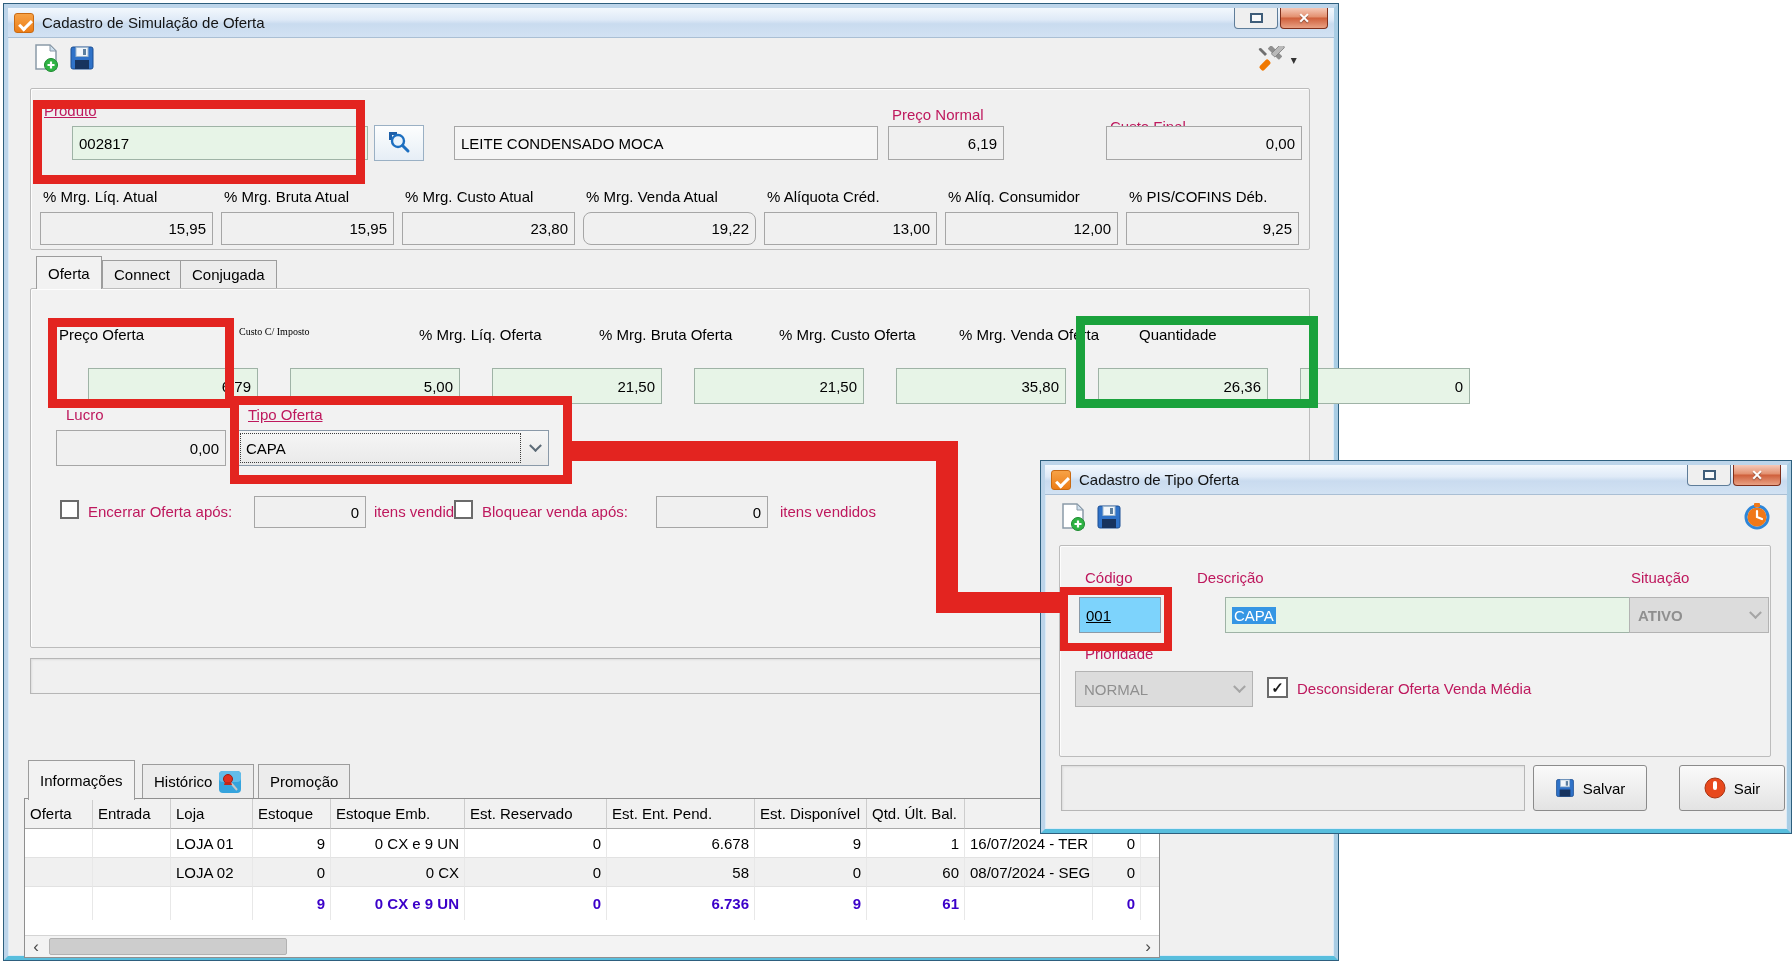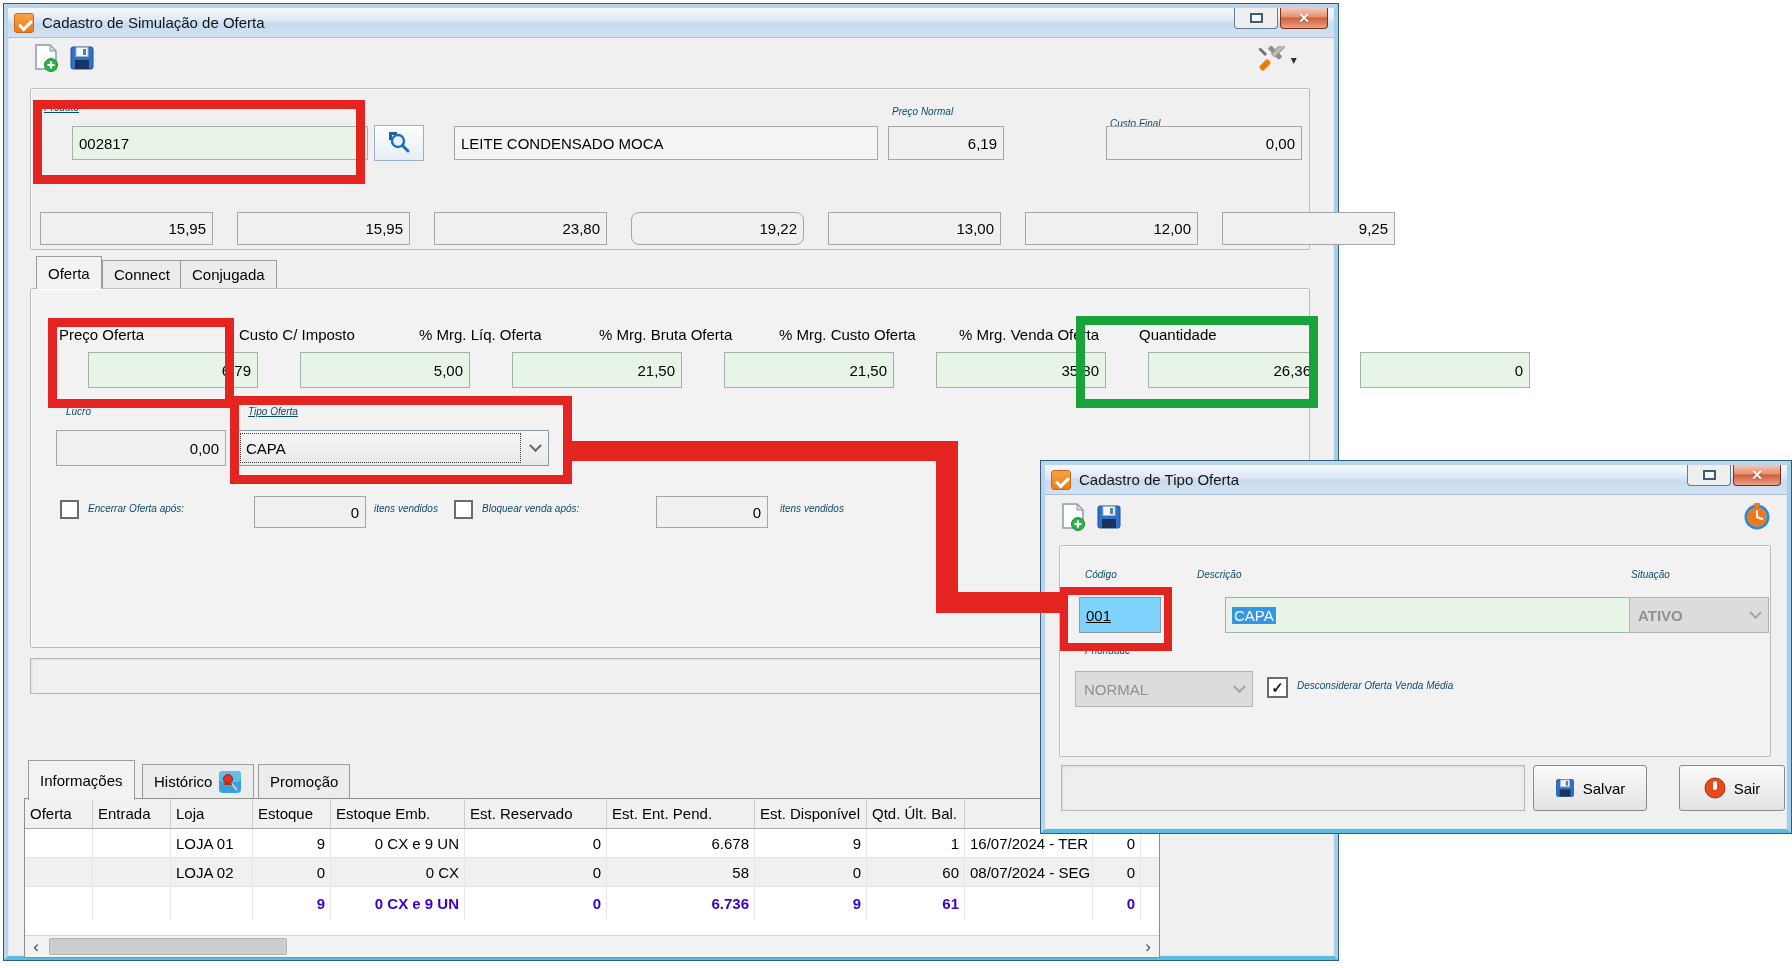--- a/index.html
+++ b/index.html
@@ -22,21 +22,21 @@
     border-left:3px solid #fff; border-bottom:3px solid #fff; transform:rotate(-45deg); }
   .winbtns { margin-left:auto; display:flex; gap:2px; align-items:flex-start; height:100%; }
   .capbtn { width:44px; height:21px; border:1px solid #5f7d99; border-top:none;
     border-radius:0 0 4px 4px; background:linear-gradient(#ffffff,#dcyellow 0), linear-gradient(#ffffff,#dce9f4 45%,#c2d7ea 50%,#d8e7f5); cursor:pointer;
     display:flex; align-items:center; justify-content:center; padding:0; }
   .capbtn.close { width:48px; background:linear-gradient(#f6c9b8,#e3906f 45%,#cf5f3b 50%,#e9a184);
     border-color:#7e2f1c; color:#fff; font-weight:bold; font-size:14px; line-height:1; text-shadow:0 1px 1px rgba(0,0,0,.4); }
   .restore-glyph { width:13px; height:10px; border:2px solid #3f5d79; background:rgba(255,255,255,.7); display:block; }
 
   
-  .lbl { position:absolute; font-size:10px; color:#0c4a6e; white-space:nowrap;font-style:italic; }
+  .lbl { position:absolute; font-size:15px; color:#be185d; white-space:nowrap; }
   .lbl.u { text-decoration:underline; }
   .fld { position:absolute; background:#f0f0f0; border:1px solid #a6a6a6; font-size:15px; color:#000;
     display:flex; align-items:center; padding:0 6px; overflow:hidden; white-space:nowrap; }
   .fld.right { justify-content:flex-end; }
   .fld.green { background:#e7f4e7; border-color:#9fb3a6;margin-left:32px; }
   .fld.white { background:#7dd3fc; border-color:#8a9aa8;text-decoration:underline; }
   .gb { position:absolute; border:1px solid #bcbcbc; border-radius:2px;
     box-shadow: inset 1px 1px 0 rgba(255,255,255,.85); }
   .flexrow { position:absolute; display:flex; }
   .flexrow > * { flex:0 0 auto; }
@@ -160,21 +160,30 @@
     </div>
     <span class="lbl" style="left:884px;top:98px;">Preço Normal</span>
     <div class="fld right" style="left:880px;top:118px;width:116px;height:34px;">
       <span>6,19</span>
     </div>
     <span class="lbl" style="left:1102px;top:98px;margin-top:12px;">Custo Final</span>
     <div class="fld right" style="left:1098px;top:118px;width:196px;height:34px;">
       <span>0,00</span>
     </div>
 
-    <div class="flexrow" style="left:32px;top:204px;gap:24px;">
+    <div class="flexrow" style="left:32px;top:180px;gap:8px;">
+      <span style="width:173px;padding-left:3px;font-size:15px;">% Mrg. Líq. Atual</span>
+      <span style="width:173px;padding-left:3px;font-size:15px;">% Mrg. Bruta Atual</span>
+      <span style="width:173px;padding-left:3px;font-size:15px;">% Mrg. Custo Atual</span>
+      <span style="width:173px;padding-left:3px;font-size:15px;">% Mrg. Venda Atual</span>
+      <span style="width:173px;padding-left:3px;font-size:15px;">% Alíquota Créd.</span>
+      <span style="width:173px;padding-left:3px;font-size:15px;">% Alíq. Consumidor</span>
+      <span style="width:173px;padding-left:3px;font-size:15px;">% PIS/COFINS Déb.</span>
+    </div>
+    <div class="flexrow" style="left:32px;top:204px;gap:8px;">
       <div class="fld right" style="position:static;width:173px;height:33px;">
           <span>15,95</span>
         </div>
       <div class="fld right" style="position:static;width:173px;height:33px;">
           <span>15,95</span>
         </div>
       <div class="fld right" style="position:static;width:173px;height:33px;">
           <span>23,80</span>
         </div>
       <div class="fld right" style="position:static;width:173px;height:33px;border-radius:8px;">
@@ -197,28 +206,28 @@
     <div class="tab" style="left:94px;top:252px;height:28px;">
         <span>Connect</span>
       </div>
     <div class="tab" style="left:172px;top:252px;height:28px;">
         <span>Conjugada</span>
       </div>
     <div class="gb" style="left:22px;top:280px;width:1280px;height:360px;background:#f2f2f2;"></div>
 
     <div class="flexrow" style="left:48px;top:318px;gap:10px;z-index:2;">
       <span style="width:170px;padding-left:3px;font-size:15px;">Preço Oferta</span>
-      <span style="width:170px;padding-left:3px;font-size:15px;">Custo C/ Imposto</span>
+      <span style="width:170px;padding-left:3px;font-size:10px;font-family:Liberation Serif, serif;">Custo C/ Imposto</span>
       <span style="width:170px;padding-left:3px;font-size:15px;">% Mrg. Líq. Oferta</span>
       <span style="width:170px;padding-left:3px;font-size:15px;">% Mrg. Bruta Oferta</span>
       <span style="width:170px;padding-left:3px;font-size:15px;">% Mrg. Custo Oferta</span>
       <span style="width:170px;padding-left:3px;font-size:15px;">% Mrg. Venda Oferta</span>
       <span style="width:170px;padding-left:3px;font-size:15px;">Quantidade</span>
     </div>
-    <div class="flexrow" style="left:48px;top:344px;gap:10px;z-index:2;">
+    <div class="flexrow" style="left:48px;top:360px;z-index:2;">
       <div class="fld green right" style="position:static;width:170px;height:36px;">
           <span>6,79</span>
         </div>
       <div class="fld green right" style="position:static;width:170px;height:36px;">
           <span>5,00</span>
         </div>
       <div class="fld green right" style="position:static;width:170px;height:36px;">
           <span>21,50</span>
         </div>
       <div class="fld green right" style="position:static;width:170px;height:36px;">

